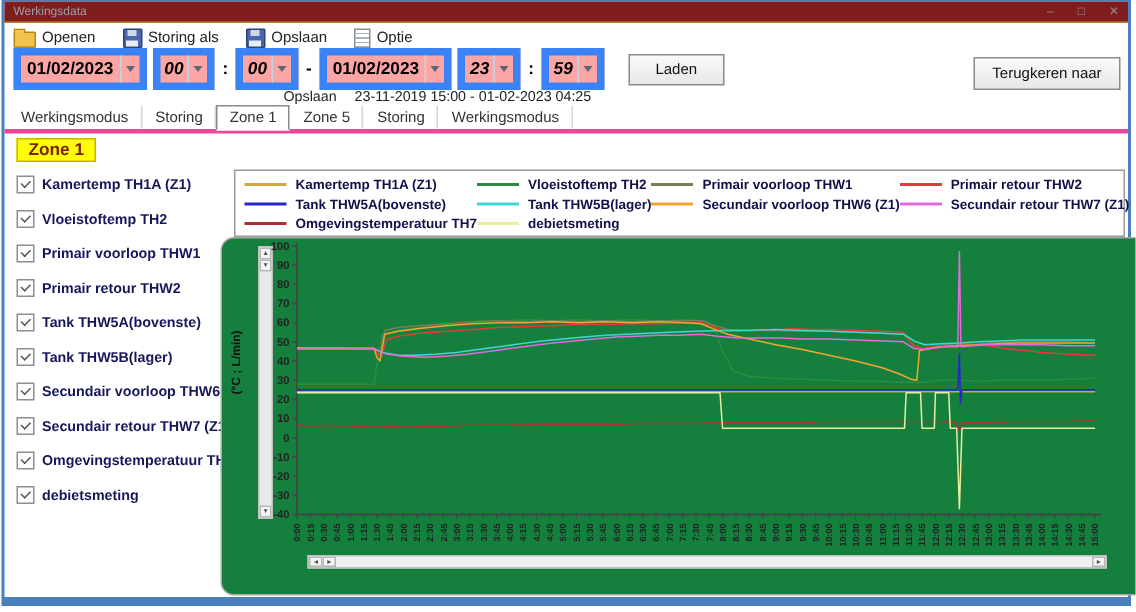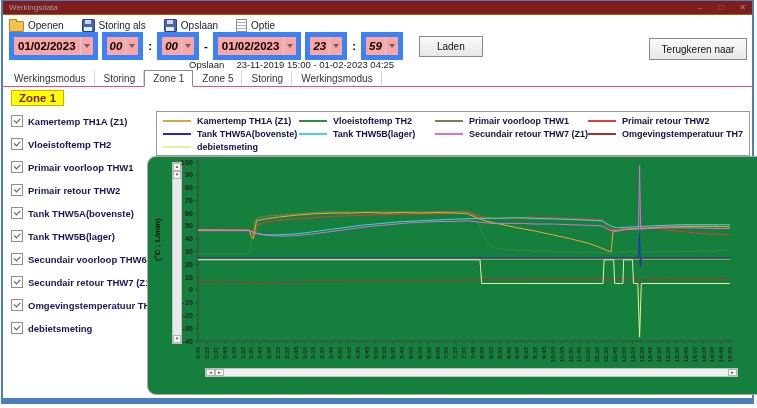--- a/index.html
+++ b/index.html
@@ -33,21 +33,21 @@
   .combo .arr::after{content:"";border:3px solid transparent;border-top:4px solid #5a6675;margin-top:3px;}
   .combo.small .val{padding:0 3px;font-style:italic;}
   .sep{font-weight:bold;font-size:11.5px;margin:0 1px;}
   .btn{background:linear-gradient(#fafafa,#e7e7e7);border:1px solid #8a8a8a;
        font-size:10px;color:#111;display:flex;align-items:center;justify-content:center;}
   .load-btn{width:62px;height:19px;margin-left:12px;}
   .return-btn{position:absolute;top:37px;right:5px;width:96px;height:20px;}
   
   .bestand{height:12px;display:flex;align-items:center;font-size:9.5px;color:#222;padding-left:186px;gap:12px;}
   
-  .tabs{height:16px;display:flex;align-items:flex-start;border-bottom:1px solid #ec4899;padding-left:2px;}
+  .tabs{height:16px;display:flex;align-items:flex-start;border-bottom:3px solid #ec4899;padding-left:2px;}
   .tab{font-size:10px;color:#333;padding:2px 8px 1px 8px;border:1px solid transparent;
        border-right:1px solid #d5d5d5;white-space:nowrap;}
   .tab.active{background:#fff;border:1px solid #8a8a8a;border-bottom:1px solid #fff;
               margin-bottom:-1px;padding-bottom:2px;}
   
   .content{position:relative;height:312px;}
   .zone-badge{position:absolute;left:8px;top:3px;background:#ffff00;border:1px solid #c9b400;
               color:#7b2000;font-weight:bold;font-size:11.5px;padding:0 7px;height:14px;line-height:14px;}
   .sidebar{position:absolute;left:8px;top:27px;display:flex;flex-direction:column;gap:9px;width:120px;}
   .cb-item{display:flex;align-items:center;gap:5px;height:14px;}
@@ -219,20 +219,24 @@
           <span class="lg-swatch" style="background: rgb(224, 60, 60);"></span>
           <span class="lg-label">Primair retour THW2</span>
         </div>
         <div class="lg-item">
           <span class="lg-swatch" style="background: rgb(39, 39, 204);"></span>
           <span class="lg-label">Tank THW5A(bovenste)</span>
         </div>
         <div class="lg-item">
           <span class="lg-swatch" style="background: rgb(63, 214, 214);"></span>
           <span class="lg-label">Tank THW5B(lager)</span>
+        </div>
+        <div class="lg-item">
+          <span class="lg-swatch" style="background: rgb(242, 165, 46);"></span>
+          <span class="lg-label">Secundair voorloop THW6 (Z1)</span>
         </div>
         <div class="lg-item">
           <span class="lg-swatch" style="background: rgb(223, 107, 223);"></span>
           <span class="lg-label">Secundair retour THW7 (Z1)</span>
         </div>
         <div class="lg-item">
           <span class="lg-swatch" style="background: rgb(168, 50, 50);"></span>
           <span class="lg-label">Omgevingstemperatuur TH7</span>
         </div>
         <div class="lg-item">

